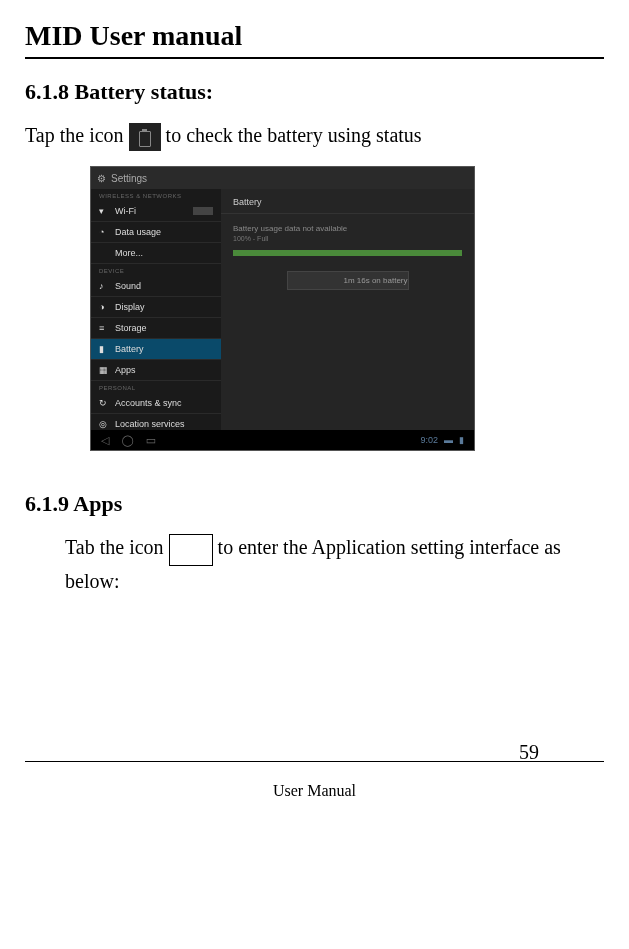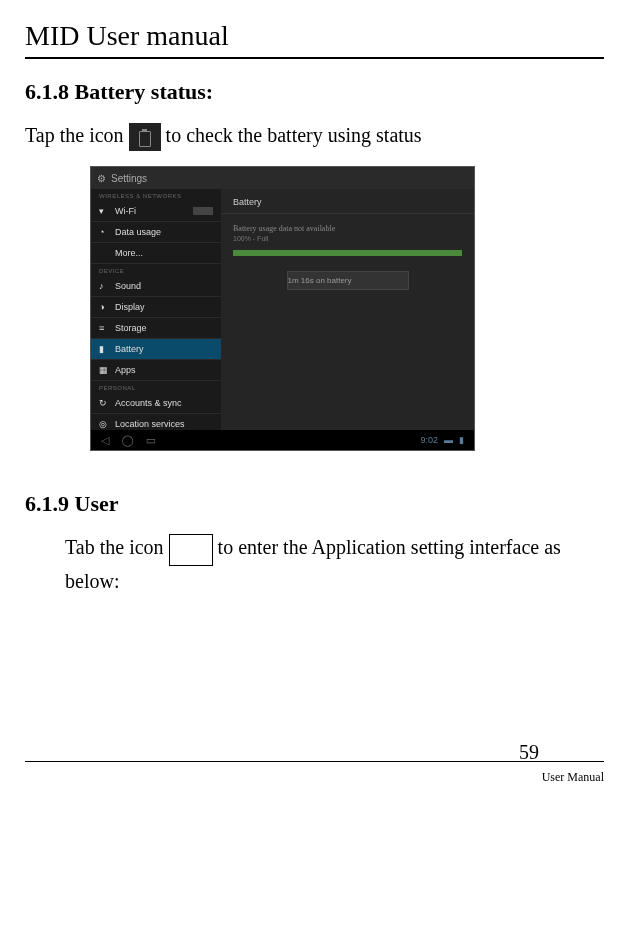--- a/index.html
+++ b/index.html
@@ -6,21 +6,21 @@
       font-family: "Times New Roman", serif;
       margin: 0;
       padding: 20px 25px;
       width: 629px;
       box-sizing: border-box;
       color: #000;
       background: #fff;
     }
     .header-title {
       font-size: 28px;
-      font-weight: normal;
+      font-weight: bold;
       margin: 0 0 5px 0;
     }
     .hr-line {
       border: none;
       border-top: 2px solid #000;
       margin: 0 0 20px 0;
     }
     .section-heading {
       font-size: 22px;
       font-weight: bold;
@@ -147,41 +147,41 @@
       background: #252525;
     }
     .ss-main-hdr {
       font-family: Arial, sans-serif;
       font-size: 9px;
       color: #ccc;
       padding: 8px 12px 6px;
       border-bottom: 1px solid #333;
     }
     .ss-msg {
-      font-family: Liberation Serif, serif;
+      font-family: Liberation Sans, sans-serif;
       font-size: 8px;
       color: #888;
       padding: 10px 12px 2px;
     }
     .ss-full {
       font-family: Arial, sans-serif;
       font-size: 7px;
       color: #777;
       padding: 0 12px;
     }
     .ss-bar {
       margin: 8px 12px;
       height: 6px;
       background: linear-gradient(to right, #4a8a3a 0%, #4a8a3a 100%);
     }
     .ss-btn {
       margin: 15px auto;
       width: 120px;
       padding: 4px 0;
-      text-align: left;
+      text-align: right;
       font-family: Arial, sans-serif;
       font-size: 8px;
       color: #999;
       background: #333;
       border: 1px solid #444;
     }
     .ss-navbar {
       position: absolute;
       bottom: 0; left: 0; right: 0;
       height: 20px;
@@ -218,23 +218,23 @@
       border-top: 1.5px solid #000;
       margin: 0;
     }
     .footer-pagenum {
       position: absolute;
       right: 65px;
       top: -20px;
       font-size: 20px;
     }
     .footer-label {
-      text-align: right;
-      font-size: 12px;
-      margin-top: 8px;
+      text-align: center;
+      font-size: 16px;
+      margin-top: 20px;
     }
   </style>
 </head>
 <body>
 
 <h1 class="header-title">MID User manual</h1>
 <hr class="hr-line">
 
 <h2 class="section-heading">6.1.8 Battery status:</h2>
 
@@ -317,21 +317,21 @@
     <div class="ss-navbar-right">
       <span>9:02</span>
       <span>▬</span>
       <span>▮</span>
     </div>
   </div>
 </div>
 
 <div class="spacer-large"></div>
 
-<h2 class="section-heading">6.1.9 User</h2>
+<h2 class="section-heading">6.1.9 Apps</h2>
 
 <p class="body-text body-text-indent">
   <span>Tab the icon </span>
   <span class="icon-placeholder icon-empty"></span>
   <span> to enter the Application setting interface as below:</span>
 </p>
 
 <div class="footer">
   <div class="footer-pagenum">59</div>
   <hr class="footer-hr">

